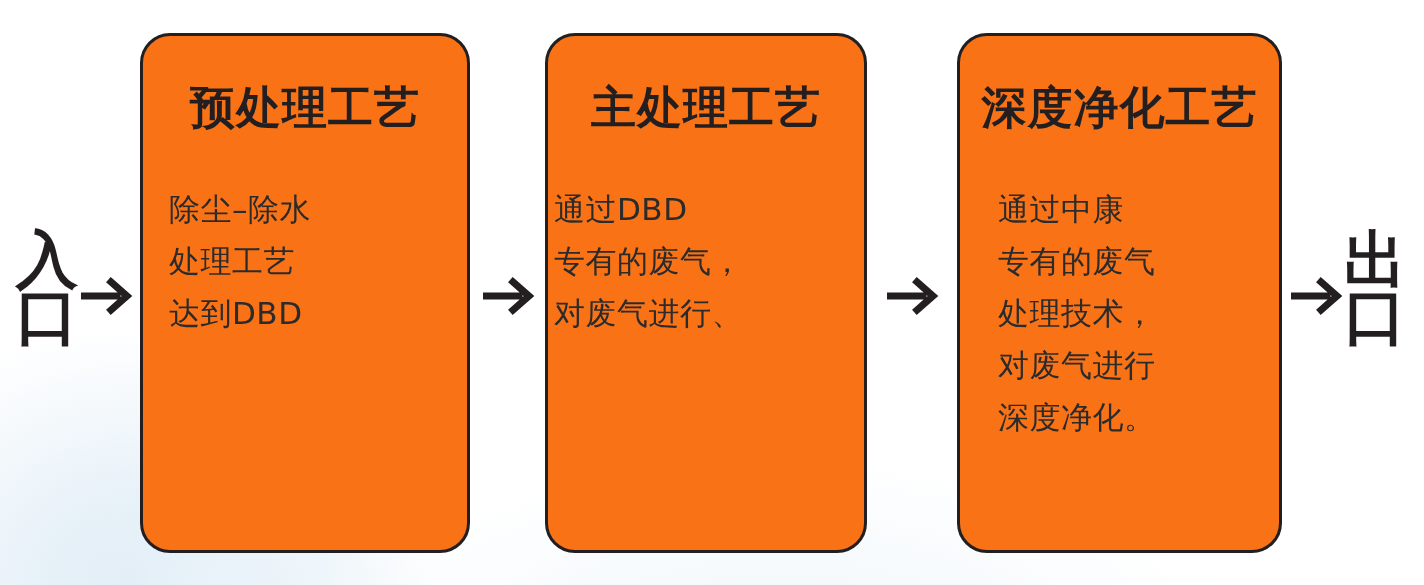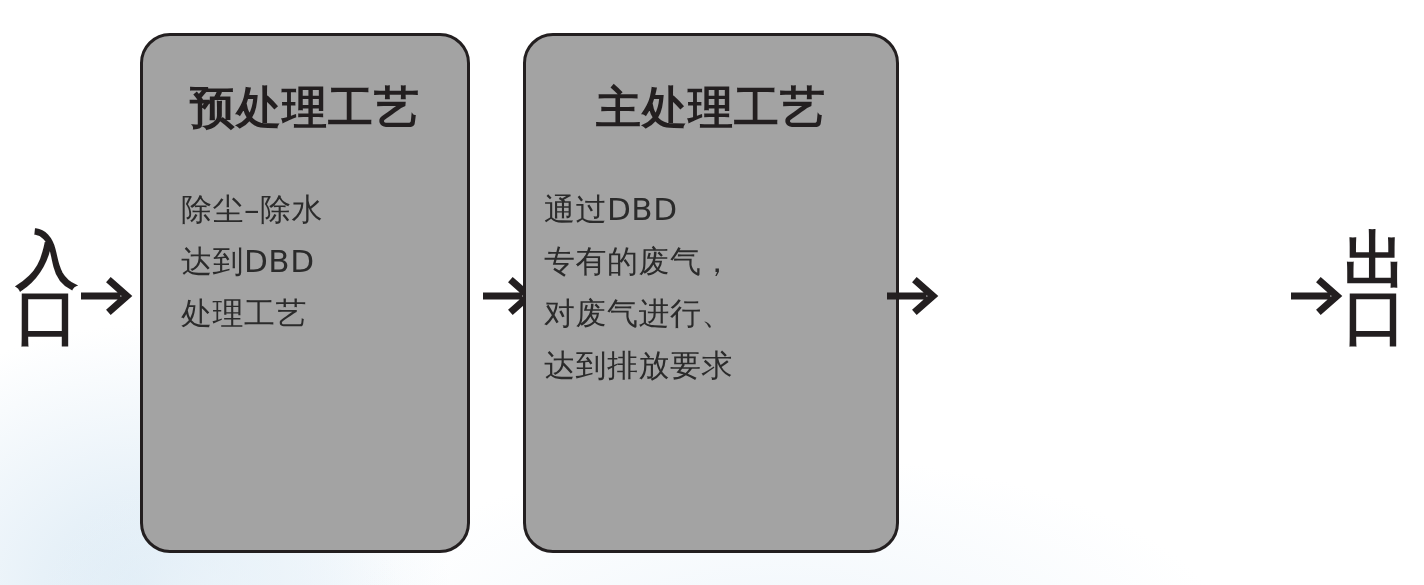--- a/index.html
+++ b/index.html
@@ -88,30 +88,30 @@
   #arrow-inlet-to-pre   { left: 78px;   }
   #arrow-pre-to-main    { left: 480px;  }
   #arrow-main-to-deep   { left: 884px;  }
   #arrow-deep-to-outlet { left: 1288px; }
 
   
   .process-box {
     position: absolute;
     top: 33px;
     height: 520px;
-    background: #a3a3a3;
+    background: #f97316;
     border: 3px solid #231f20;
     border-radius: 30px;
     display: flex;
     flex-direction: column;
     align-items: center;
   }
 
   #box-pretreatment   { left: 140px;  width: 330px; }
-  #box-main-treatment { left: 523px;  width: 376px; align-items: center; }
+  #box-main-treatment { left: 545px;  width: 322px; align-items: center; }
   #box-deep-purify    { left: 957px;  width: 325px; }
 
   .box-title {
     font-family: "Liberation Serif", "DejaVu Serif", serif;
     font-weight: 700;
     font-size: 45px;
     line-height: 1;
     color: #231f20;
     text-align: center;
     margin-top: 50px;
@@ -123,22 +123,22 @@
     margin-top: 52px;
     font-family: "DejaVu Sans", "Liberation Sans", sans-serif;
     font-size: 31px;
     line-height: 52px;
     color: #2b2b2b;
     letter-spacing: 0.5px;
   }
   .box-body .body-line { display: block; white-space: nowrap; }
 
   
-  #box-pretreatment   .box-body { text-align: left;  padding-left: 38px;  align-self: flex-start; }
-  #box-main-treatment .box-body { text-align: left;  padding-left: 18px;  align-self: flex-start; }
+  #box-pretreatment   .box-body { text-align: left;  padding-left: 26px;  align-self: flex-start; }
+  #box-main-treatment .box-body { text-align: left;  padding-left: 6px;  align-self: flex-start; }
   #box-deep-purify    .box-body { text-align: left;  padding-left: 38px;  align-self: flex-start; }
 </style>
 </head>
 <body>
 
 <div id="bg-wash-1"></div>
 <div id="bg-wash-2"></div>
 <div id="bg-wash-3"></div>
 
 <div id="flow-canvas">
@@ -151,47 +151,56 @@
   <div id="arrow-inlet-to-pre" class="flow-arrow">
     <svg width="56" height="40" viewBox="0 0 56 40" aria-hidden="true">
       <path d="M2 20 H36 M30 6 L46 20 L30 34" fill="none" stroke="currentColor" stroke-width="7" stroke-linecap="square" stroke-linejoin="miter"></path>
     </svg>
   </div>
 
   <div id="box-pretreatment" class="process-box">
     <div class="box-title">预处理工艺</div>
     <div class="box-body">
       <span class="body-line">除尘–除水</span>
+      <span class="body-line">处理工艺</span>
       <span class="body-line">达到DBD</span>
-      <span class="body-line">处理工艺</span>
     </div>
   </div>
 
   <div id="arrow-pre-to-main" class="flow-arrow">
     <svg width="56" height="40" viewBox="0 0 56 40" aria-hidden="true">
       <path d="M2 20 H36 M30 6 L46 20 L30 34" fill="none" stroke="currentColor" stroke-width="7" stroke-linecap="square" stroke-linejoin="miter"></path>
     </svg>
   </div>
 
   <div id="box-main-treatment" class="process-box">
     <div class="box-title">主处理工艺</div>
     <div class="box-body">
       <span class="body-line">通过DBD</span>
       <span class="body-line">专有的废气，</span>
       <span class="body-line">对废气进行、</span>
-      <span class="body-line">达到排放要求</span>
     </div>
   </div>
 
   <div id="arrow-main-to-deep" class="flow-arrow">
     <svg width="56" height="40" viewBox="0 0 56 40" aria-hidden="true">
       <path d="M2 20 H36 M30 6 L46 20 L30 34" fill="none" stroke="currentColor" stroke-width="7" stroke-linecap="square" stroke-linejoin="miter"></path>
     </svg>
   </div>
 
+  <div id="box-deep-purify" class="process-box">
+    <div class="box-title">深度净化工艺</div>
+    <div class="box-body">
+      <span class="body-line">通过中康</span>
+      <span class="body-line">专有的废气</span>
+      <span class="body-line">处理技术，</span>
+      <span class="body-line">对废气进行</span>
+      <span class="body-line">深度净化。</span>
+    </div>
+  </div>
 
   <div id="arrow-deep-to-outlet" class="flow-arrow">
     <svg width="56" height="40" viewBox="0 0 56 40" aria-hidden="true">
       <path d="M2 20 H36 M30 6 L46 20 L30 34" fill="none" stroke="currentColor" stroke-width="7" stroke-linecap="square" stroke-linejoin="miter"></path>
     </svg>
   </div>
 
   <div id="outlet-label" class="endpoint-label">
     <span class="glyph">出</span>
     <span class="glyph">口</span>

